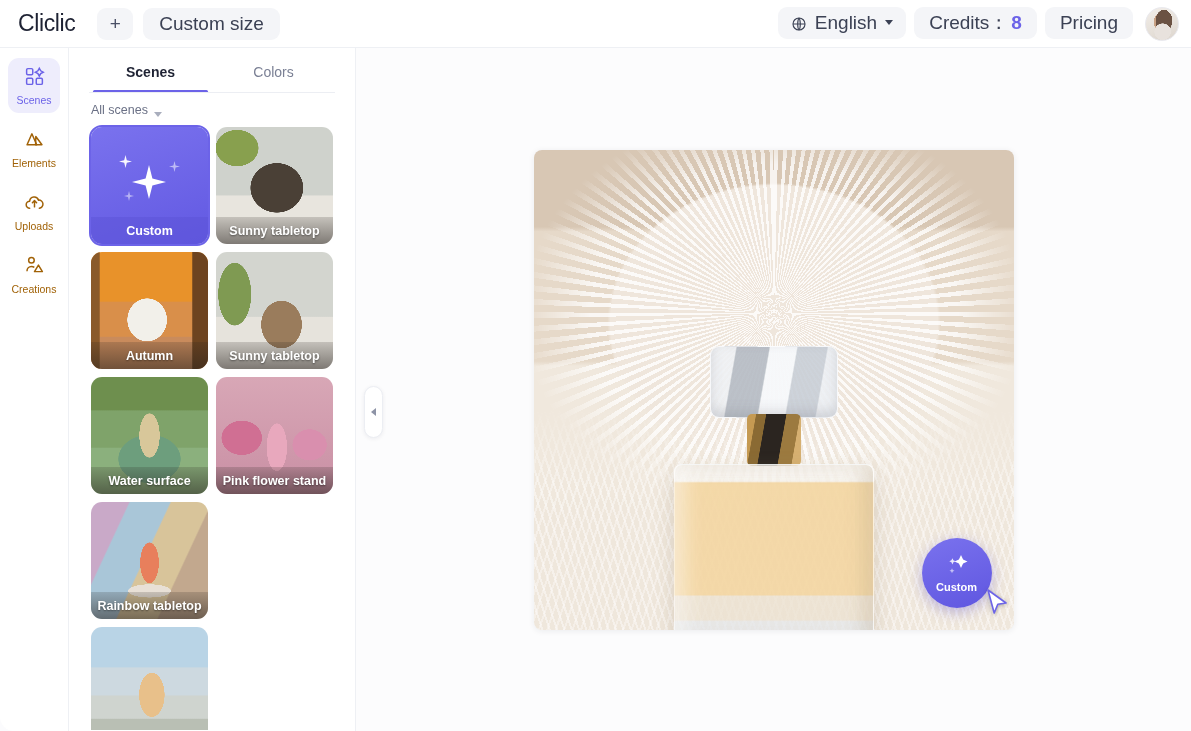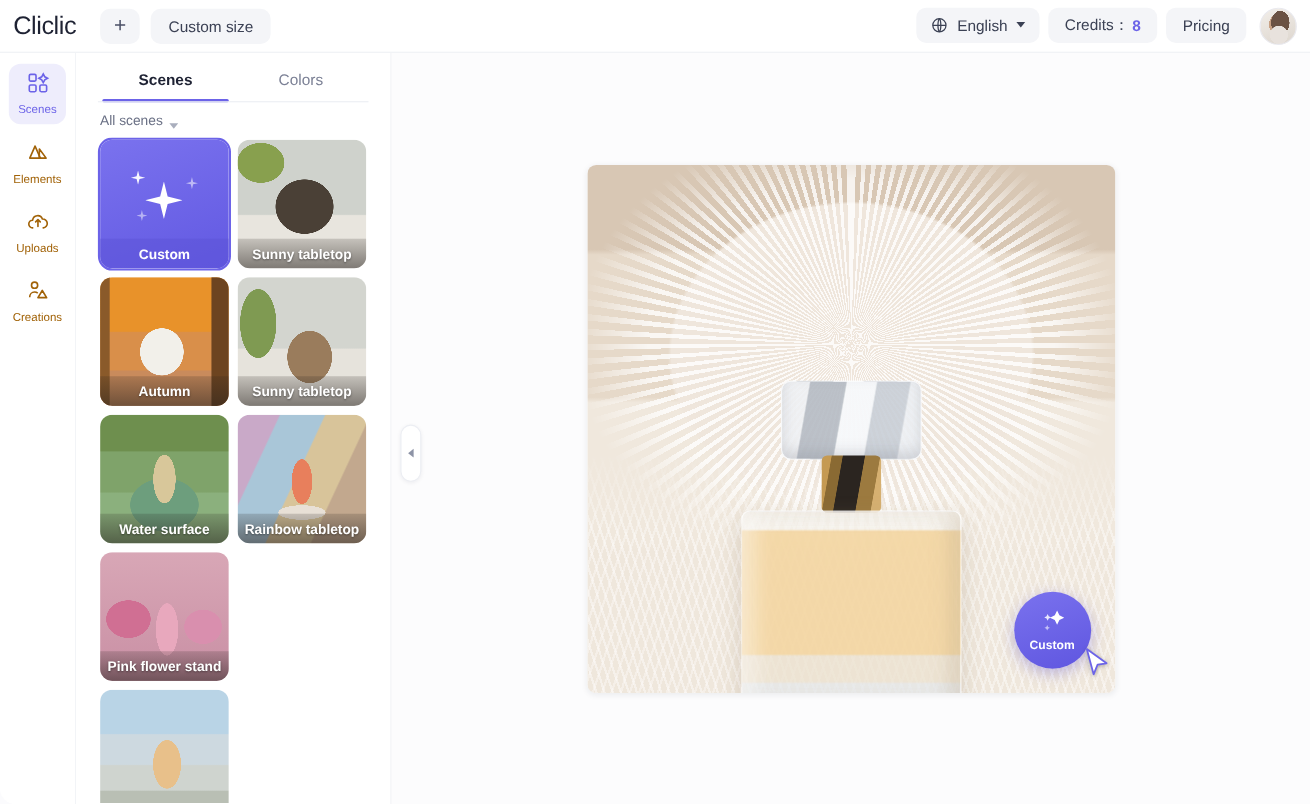--- a/index.html
+++ b/index.html
@@ -11,27 +11,27 @@
   }
   .app { position: relative; width: 1191px; height: 731px; background: #fbfbfd; }
 
   
   .topbar {
     position: absolute; top: 0; left: 0; width: 1191px; height: 48px;
     background: #ffffff; display: flex; align-items: center;
     border-bottom: 1px solid #eef0f4; z-index: 30;
   }
   .logo {
-    margin-left: 12px; font-size: 23px; letter-spacing: -0.4px;
+    margin-left: 18px; font-size: 23px; letter-spacing: -0.4px;
     color: #1e2233; font-weight: 400;
   }
   .tb-btn {
     height: 32px; border-radius: 9px; background: #f4f5f8;
     display: flex; align-items: center; justify-content: center;
-    color: #3b4154; font-size: 14px; cursor: pointer; user-select: none;
+    color: #3b4154; font-size: 19px; cursor: pointer; user-select: none;
     border: none;
   }
   .plus-btn { width: 36px; margin-left: 22px; font-size: 19px; color: #4a5066; font-weight: 300; }
   .size-btn { padding: 0 16px; margin-left: 10px; }
 
   .tb-right { margin-left: auto; display: flex; align-items: flex-start; gap: 8px; padding-right: 12px; }
   .lang-btn { padding: 0 13px; gap: 8px; }
   .lang-btn .globe { width: 16px; height: 16px; display: inline-block; }
   .caret { width: 0; height: 0; border-left: 4.5px solid transparent; border-right: 4.5px solid transparent;
            border-top: 5.5px solid #3b4154; }
@@ -359,27 +359,27 @@
         <div class="tile-label">Sunny tabletop</div>
       </div>
 
 
       <div class="tile">
         <div class="art-water"></div>
         <div class="tile-label">Water surface</div>
       </div>
 
       <div class="tile">
+        <div class="art-pink"></div>
+        <div class="tile-label">Pink flower stand</div>
+      </div>
+
+      <div class="tile">
         <div class="art-rainbow"></div>
         <div class="tile-label">Rainbow tabletop</div>
-      </div>
-
-      <div class="tile">
-        <div class="art-pink"></div>
-        <div class="tile-label">Pink flower stand</div>
       </div>
 
       <div class="tile">
         <div class="art-dark"></div>
       </div>
 
       <div class="tile">
         <div class="art-mountain"></div>
       </div>
     </div>

